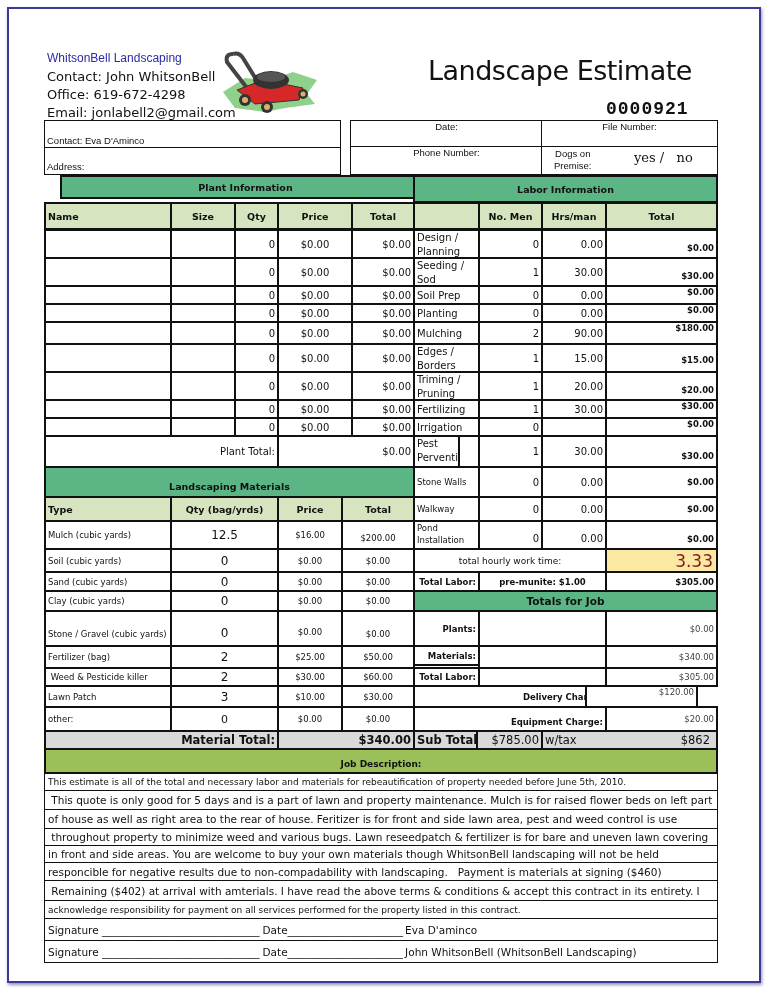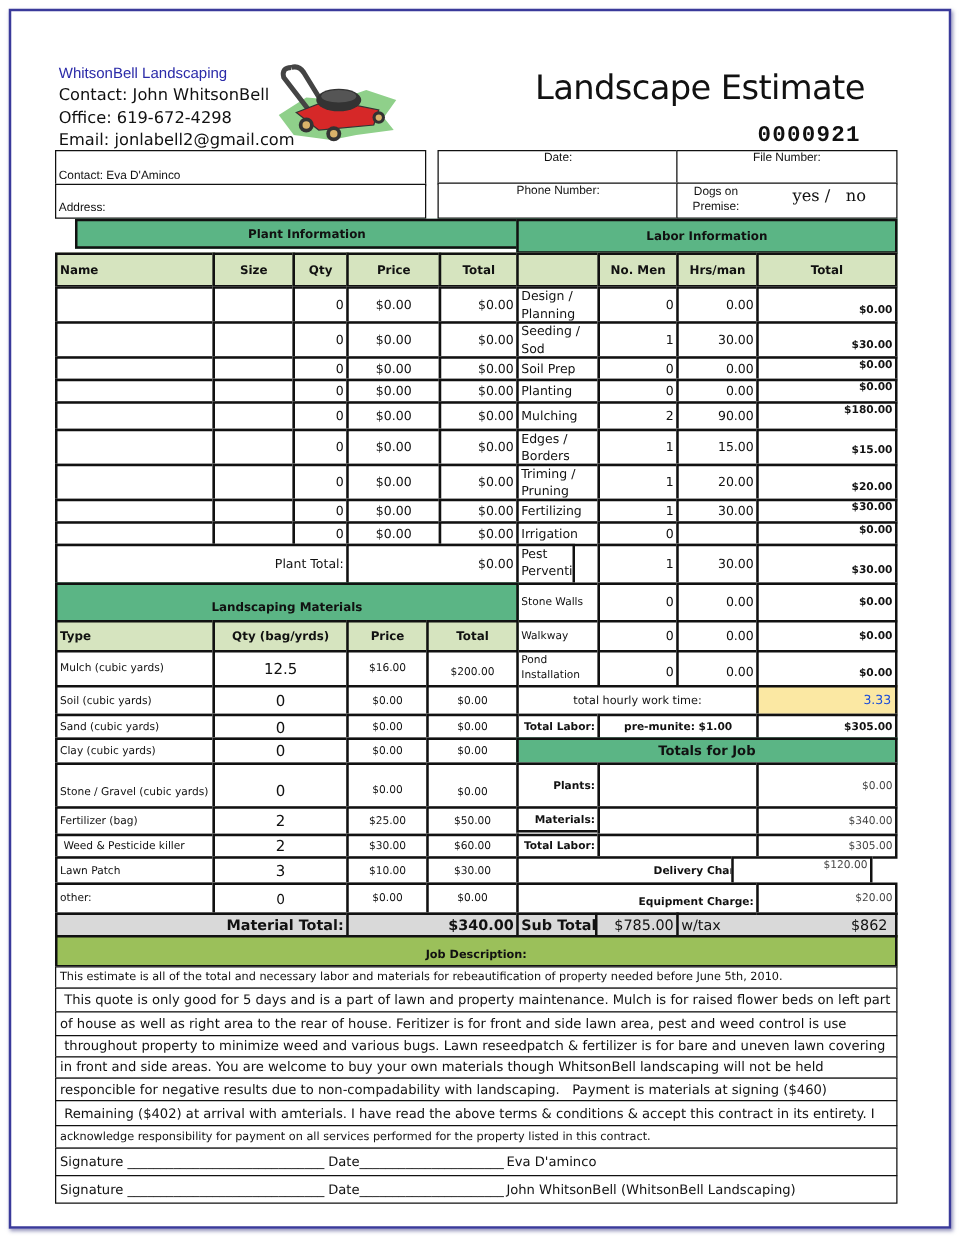--- a/index.html
+++ b/index.html
@@ -9,21 +9,21 @@
   .company { left: 47px; top: 51px; font-size: 12px; color: #2a2aa8; }
   .hdr-line { left: 47px; font-size: 13px; font-family: "DejaVu Sans", sans-serif; color: #111; }
   .title { left: 428px; top: 55px; font-size: 27px; font-family: "DejaVu Sans", sans-serif; color: #111; letter-spacing: -0.5px; }
   .estno { left: 606px; top: 99px; font-size: 18px; font-family: "Liberation Mono", monospace; font-weight: bold; letter-spacing: 1px; }
   .cell { position: absolute; border: 1.5px solid #111; background: #fff; font-family: "DejaVu Sans", sans-serif; font-size: 10px; display: flex; align-items: center; overflow: hidden; white-space: nowrap; }
   .thick { border-width: 2px; }
   .green { background: #5bb585; font-weight: bold; justify-content: center; font-size: 9.5px; }
   .lgreen { background: #d6e4bf; font-weight: bold; font-size: 9.5px; }
   .olive { background: #9bc05a; font-weight: bold; justify-content: center; font-size: 9px; }
   .gray { background: #d9d9d9; font-weight: bold; }
-  .yellow { background: #fbe8a3; color: #1d4ed8; justify-content: flex-end; font-size: 10px; padding-right: 3px; }
+  .yellow { background: #fbe8a3; color: #7f1d1d; justify-content: flex-end; font-size: 17px; padding-right: 3px; }
   .r { justify-content: flex-end; padding-right: 2px; }
   .c { justify-content: center; }
   .l { justify-content: flex-start; padding-left: 2px; }
   .small { font-size: 8.5px; }
   .bold { font-weight: bold; }
   .wrap { white-space: normal; line-height: 14px; align-items: flex-start; }
   .serif { font-family: "DejaVu Serif", serif; }
   .desc { position: absolute; left: 44px; width: 674px; border: 1px solid #111; font-family: "DejaVu Sans", sans-serif; font-size: 10.5px; display: flex; align-items: center; padding-left: 3px; white-space: nowrap; overflow: hidden; background: #fff; }
   .fine { font-size: 9px; }
 </style>

